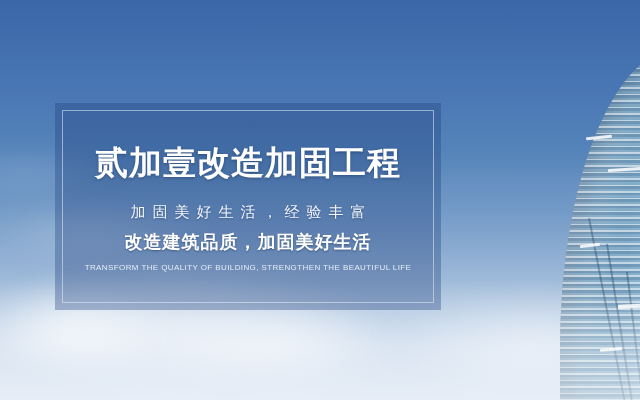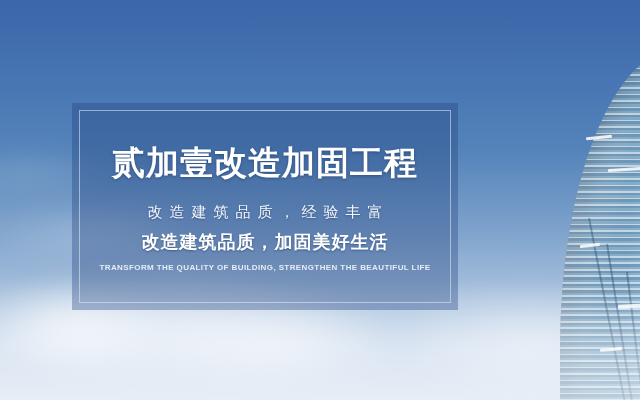--- a/index.html
+++ b/index.html
@@ -120,21 +120,21 @@
   }
   #glint-1 { left:26px; top:88px; width:26px; height:3px; transform:rotate(-6deg); }
   #glint-2 { left:48px; top:120px; width:34px; height:3px; transform:rotate(-4deg); }
   #glint-3 { left:20px; top:196px; width:20px; height:3px; transform:rotate(-7deg); }
   #glint-4 { left:58px; top:256px; width:30px; height:4px; transform:rotate(-3deg); }
   #glint-5 { left:40px; top:300px; width:22px; height:3px; transform:rotate(-4deg); }
 
   
   #hero-panel {
     position:absolute;
-    left:72px; top:103px;
+    left:55px; top:103px;
     width:386px; height:207px;
     background:rgba(28,62,122,0.34);
     padding:7px;
   }
   #hero-panel-inner {
     width:100%; height:100%;
     border:1px solid rgba(228,238,250,0.55);
     display:flex;
     flex-direction:column;
     align-items:center;
@@ -165,21 +165,21 @@
     font-size:18px;
     font-weight:bold;
     letter-spacing:1px;
     margin-top:8px;
     white-space:nowrap;
     text-shadow:0 1px 2px rgba(15,40,80,0.45);
   }
   #hero-slogan-en {
     color:#e4ecf7;
     font-size:8px;
-    font-weight:bold;
+    font-weight:normal;
     letter-spacing:0.4px;
     margin-top:9px;
     white-space:nowrap;
   }
 </style>
 </head>
 <body>
 
 <div id="stage">
 
@@ -203,19 +203,19 @@
       <div class="glint" id="glint-5"></div>
       <div id="tower-sheen"></div>
     </div>
   </div>
 
   <div id="haze-bottom"></div>
 
   <div id="hero-panel">
     <div id="hero-panel-inner">
       <div id="hero-title">贰加壹改造加固工程</div>
-      <div id="hero-subtitle">改造建筑品质，经验丰富</div>
+      <div id="hero-subtitle">加固美好生活，经验丰富</div>
       <div id="hero-slogan">改造建筑品质，加固美好生活</div>
       <div id="hero-slogan-en">TRANSFORM THE QUALITY OF BUILDING, STRENGTHEN THE BEAUTIFUL LIFE</div>
     </div>
   </div>
 
 </div>
 
 </body></html>

